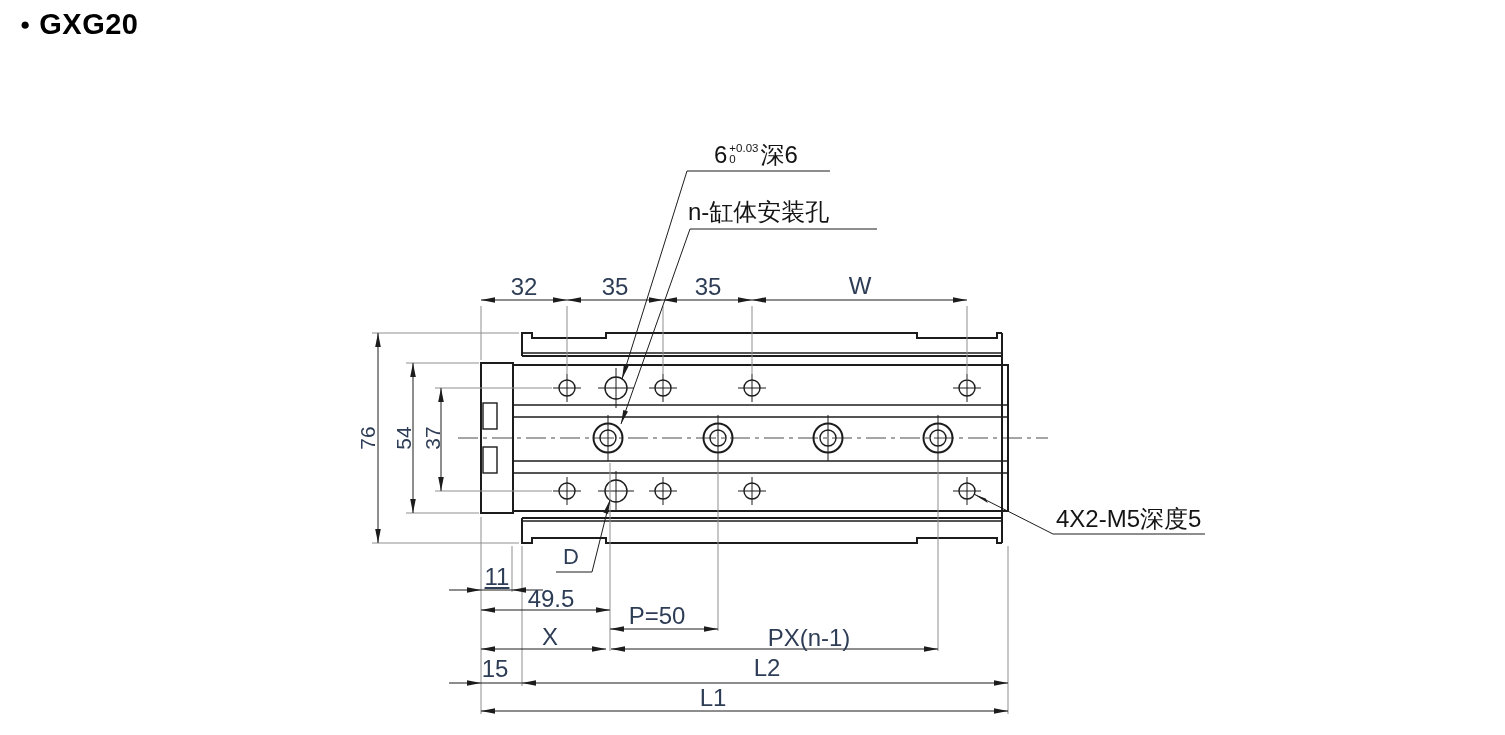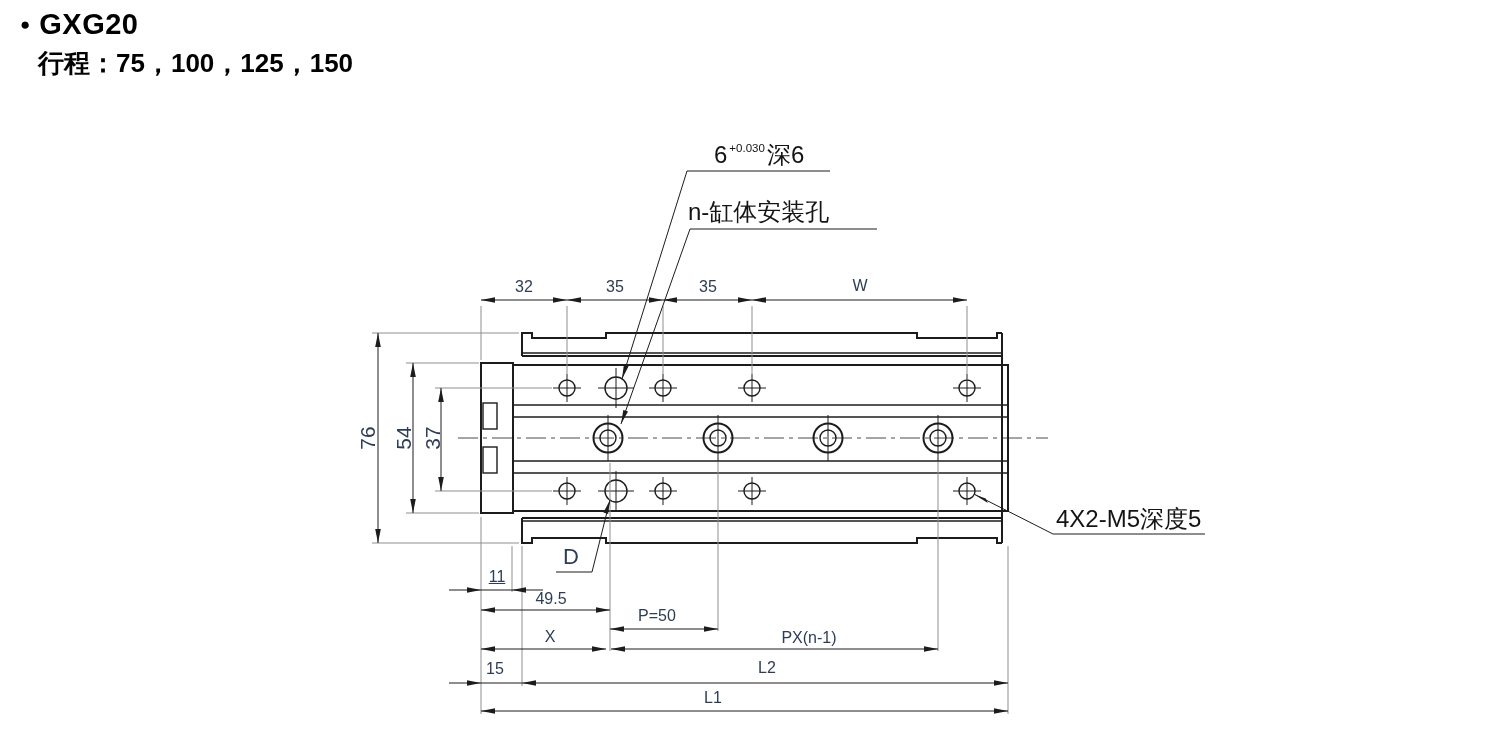--- a/index.html
+++ b/index.html
@@ -12,39 +12,38 @@
   .k1 {stroke:var(--line);stroke-width:1.4;fill:none;}
   .dl {stroke:var(--line);stroke-width:1;fill:none;}
   .ex {stroke:var(--ext);stroke-width:1;fill:none;}
   .cl {stroke:#4a4a4a;stroke-width:1;fill:none;stroke-dasharray:20 5 4 5;}
   .ar {fill:var(--line);stroke:none;}
   
   .hdr{position:absolute;left:20px;top:8px;display:flex;align-items:center;gap:9px;color:#000;}
   .bullet{font-size:17px;line-height:1;}
   .model{font-weight:bold;font-size:29px;letter-spacing:.5px;}
   .sub{position:absolute;left:38px;top:46px;font-weight:bold;font-size:26px;color:#000;white-space:nowrap;}
-  .dim{position:absolute;transform:translate(-50%,-50%);color:var(--dim);font-size:16px;
+  .dim{position:absolute;transform:translate(-50%,-50%);color:var(--dim);font-size:24px;
        white-space:nowrap;line-height:1;}
   .dimv{position:absolute;transform:translate(-50%,-50%) rotate(-90deg);color:var(--dim);
         font-size:21px;white-space:nowrap;line-height:1;}
   .ann{position:absolute;color:#141414;font-size:24px;white-space:nowrap;line-height:1.05;}
   .tolwrap{display:inline-flex;align-items:flex-start;}
-  .tol{display:inline-flex;flex-direction:row;font-size:11.5px;line-height:11px;
+  .tol{display:inline-flex;flex-direction:column;font-size:11.5px;line-height:11px;
        margin:0 2px;transform:translateY(1px);}
 </style>
 </head>
 <body>
 
 <div id="stage">
 
   <div class="hdr">
     <span class="bullet">●</span>
     <span class="model">GXG20</span>
   </div>
-  <div class="sub">行程：75，100，125，150</div>
 
   <svg id="drawing" width="1505" height="735" viewBox="0 0 1505 735">
 
     <g>
       <line class="cl" x1="458" y1="438" x2="1048" y2="438"></line>
     </g>
 
     <g>
       <path class="k" d="M522,356 L522,333 L532,333 L532,338 L606,338 L606,333 L917,333 L917,338 L997,338 L997,333 L1002,333"></path>
       <line class="k" x1="522" y1="356" x2="1002" y2="356"></line>

